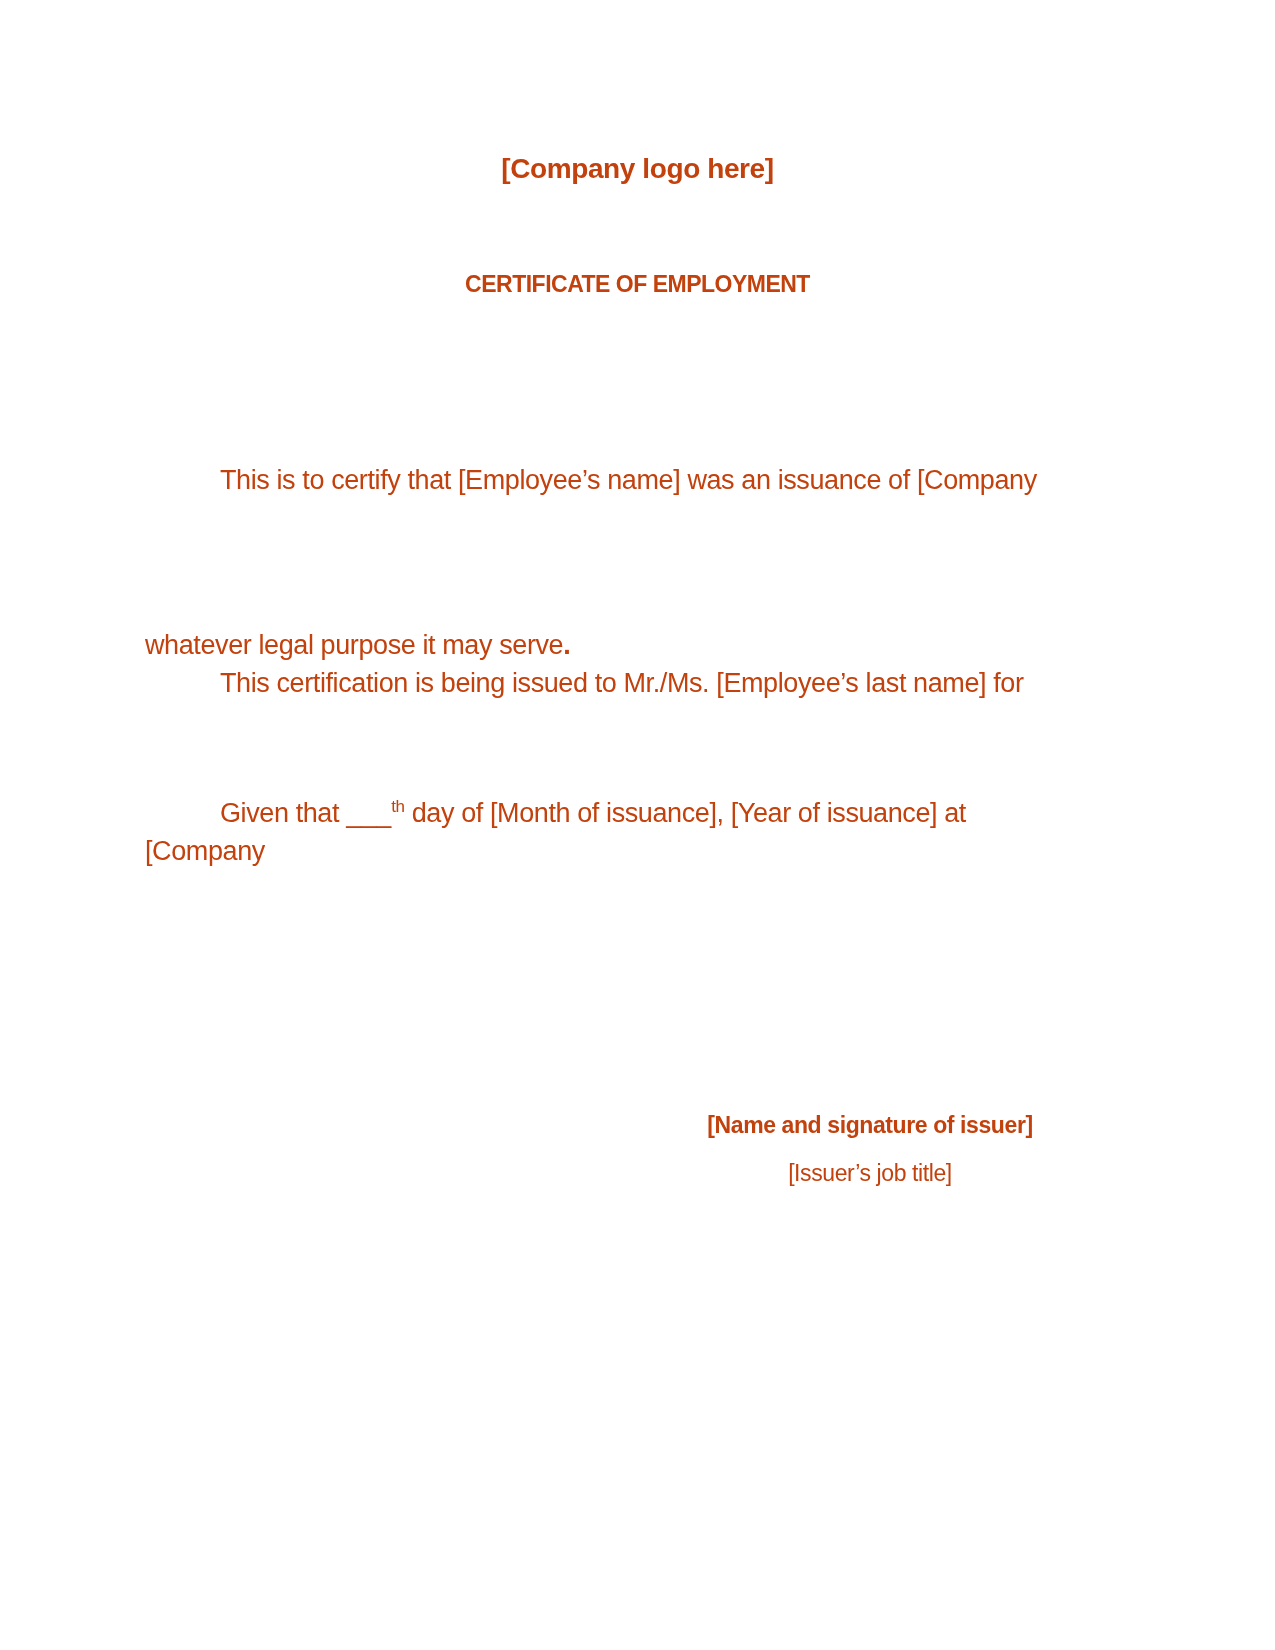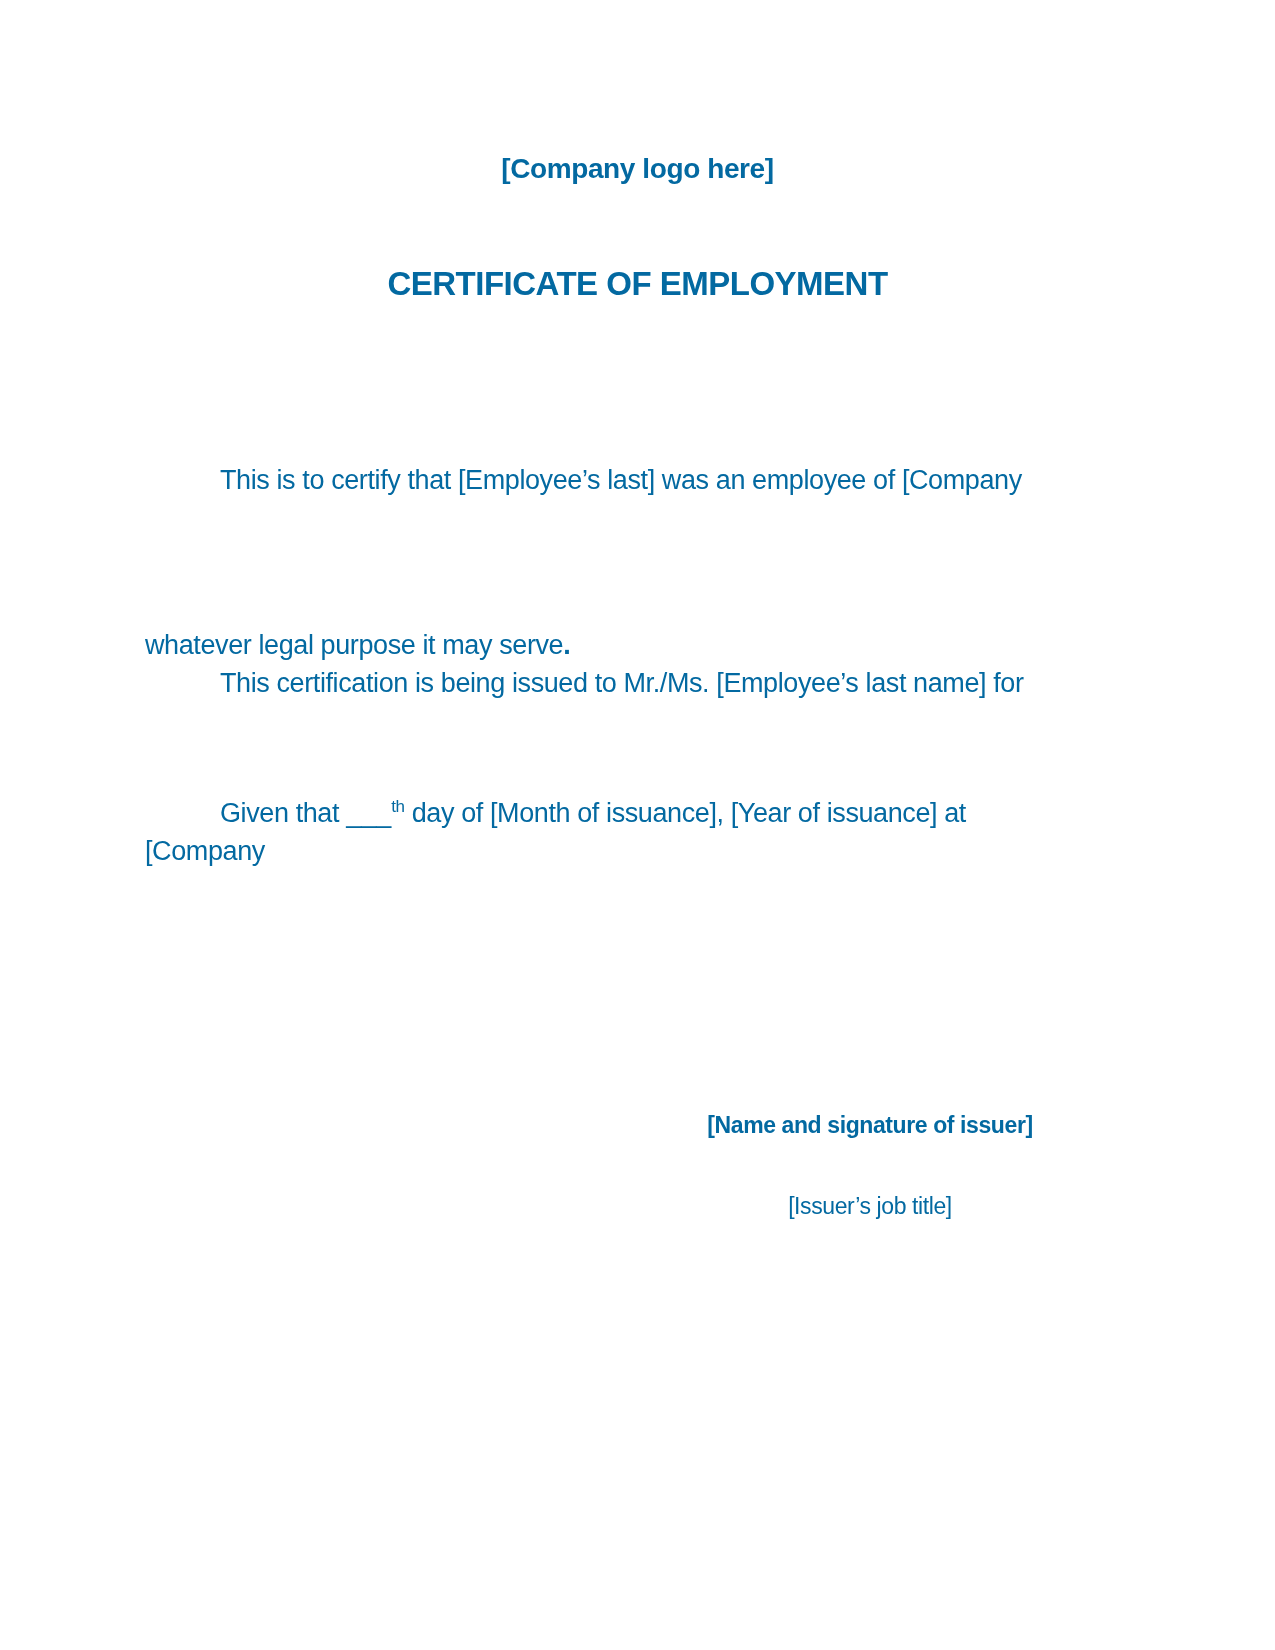--- a/index.html
+++ b/index.html
@@ -5,21 +5,21 @@
   html, body {
     margin: 0;
     padding: 0;
     background: #ffffff;
   }
   .page {
     position: relative;
     width: 1275px;
     height: 1650px;
     background: #ffffff;
-    color: #0369a1;
+    color: #c2410c;
     font-family: "Liberation Sans", "DejaVu Sans", sans-serif;
     overflow: hidden;
   }
   
   .logo-line {
     position: absolute;
     top: 150px;
     left: 150px;
     width: 975px;
     text-align: center;
@@ -29,21 +29,21 @@
     letter-spacing: -0.4px;
   }
   .doc-title {
     position: absolute;
     top: 262px;
     left: 150px;
     width: 975px;
     margin: 0;
     text-align: center;
     font-weight: bold;
-    font-size: 33px;
+    font-size: 23px;
     line-height: 44px;
     letter-spacing: -0.5px;
   }
   .para {
     position: absolute;
     left: 145px;
     width: 930px;
     margin: 0;
     font-size: 27px;
     line-height: 38px;
@@ -69,33 +69,33 @@
     position: absolute;
     top: 1106px;
     left: 615px;
     width: 510px;
     text-align: center;
     font-size: 23px;
     line-height: 38px;
     letter-spacing: -0.4px;
   }
   .sig-name { font-weight: bold; }
-  .sig-title { margin-top: 43px; font-weight: normal; }
+  .sig-title { margin-top: 10px; font-weight: normal; }
 </style>
 </head>
 <body>
 
 <div class="page">
 
   <div class="logo-line">[Company logo here]</div>
 
   <h1 class="doc-title">CERTIFICATE OF EMPLOYMENT</h1>
 
   <p class="para p1">
-    <span class="line indent">This is to certify that [Employee’s last] was an employee of [Company</span>
+    <span class="line indent">This is to certify that [Employee’s name] was an issuance of [Company</span>
   </p>
 
   <p class="para p2">
     <span class="line"><span>whatever legal purpose it may serve</span><span class="bold-period">.</span></span>
     <span class="line indent">This certification is being issued to Mr./Ms. [Employee’s last name] for</span>
   </p>
 
   <p class="para p3">
     <span class="line indent"><span>Given that </span><span class="blank">___</span><span class="ordinal-sup">th</span><span> day of [Month of issuance], [Year of issuance] at [Company</span></span>
   </p>

